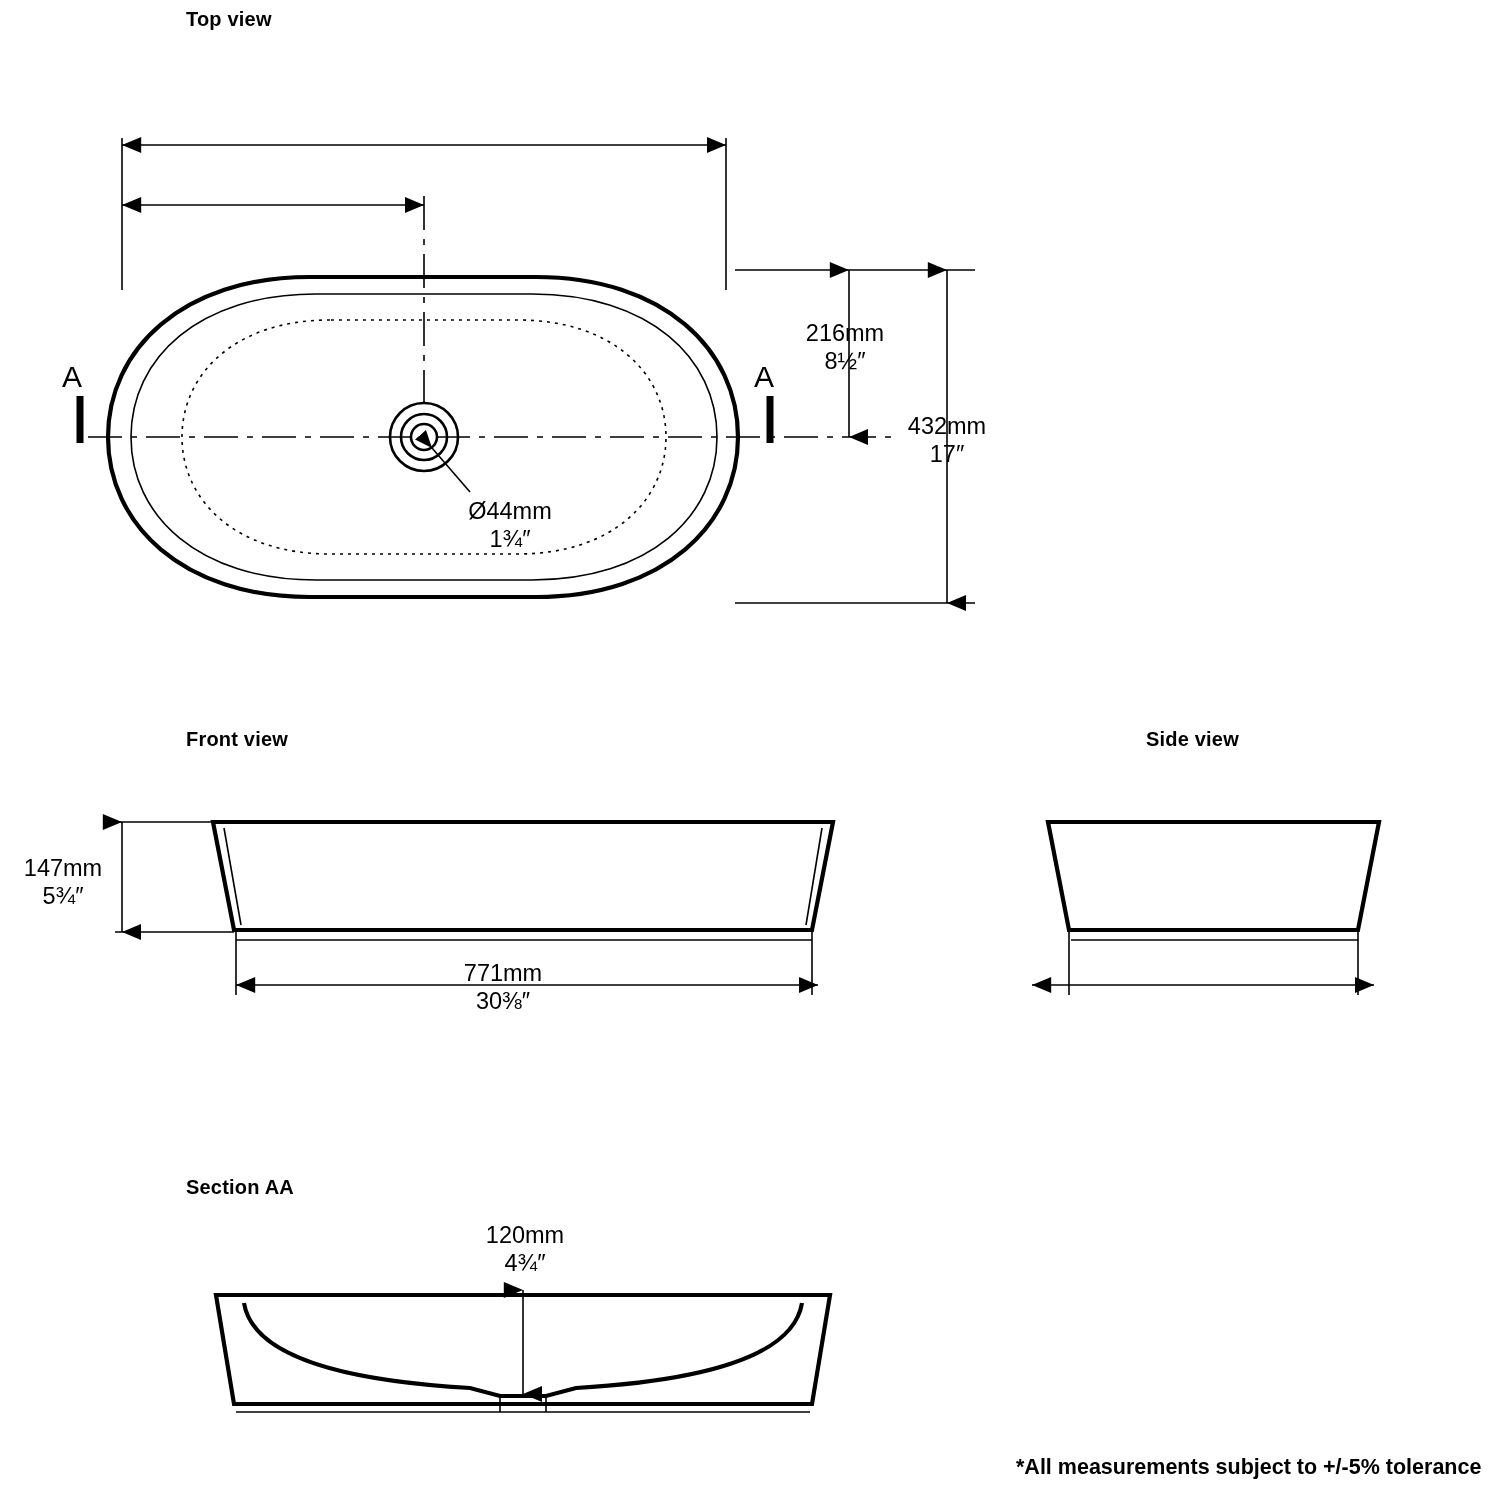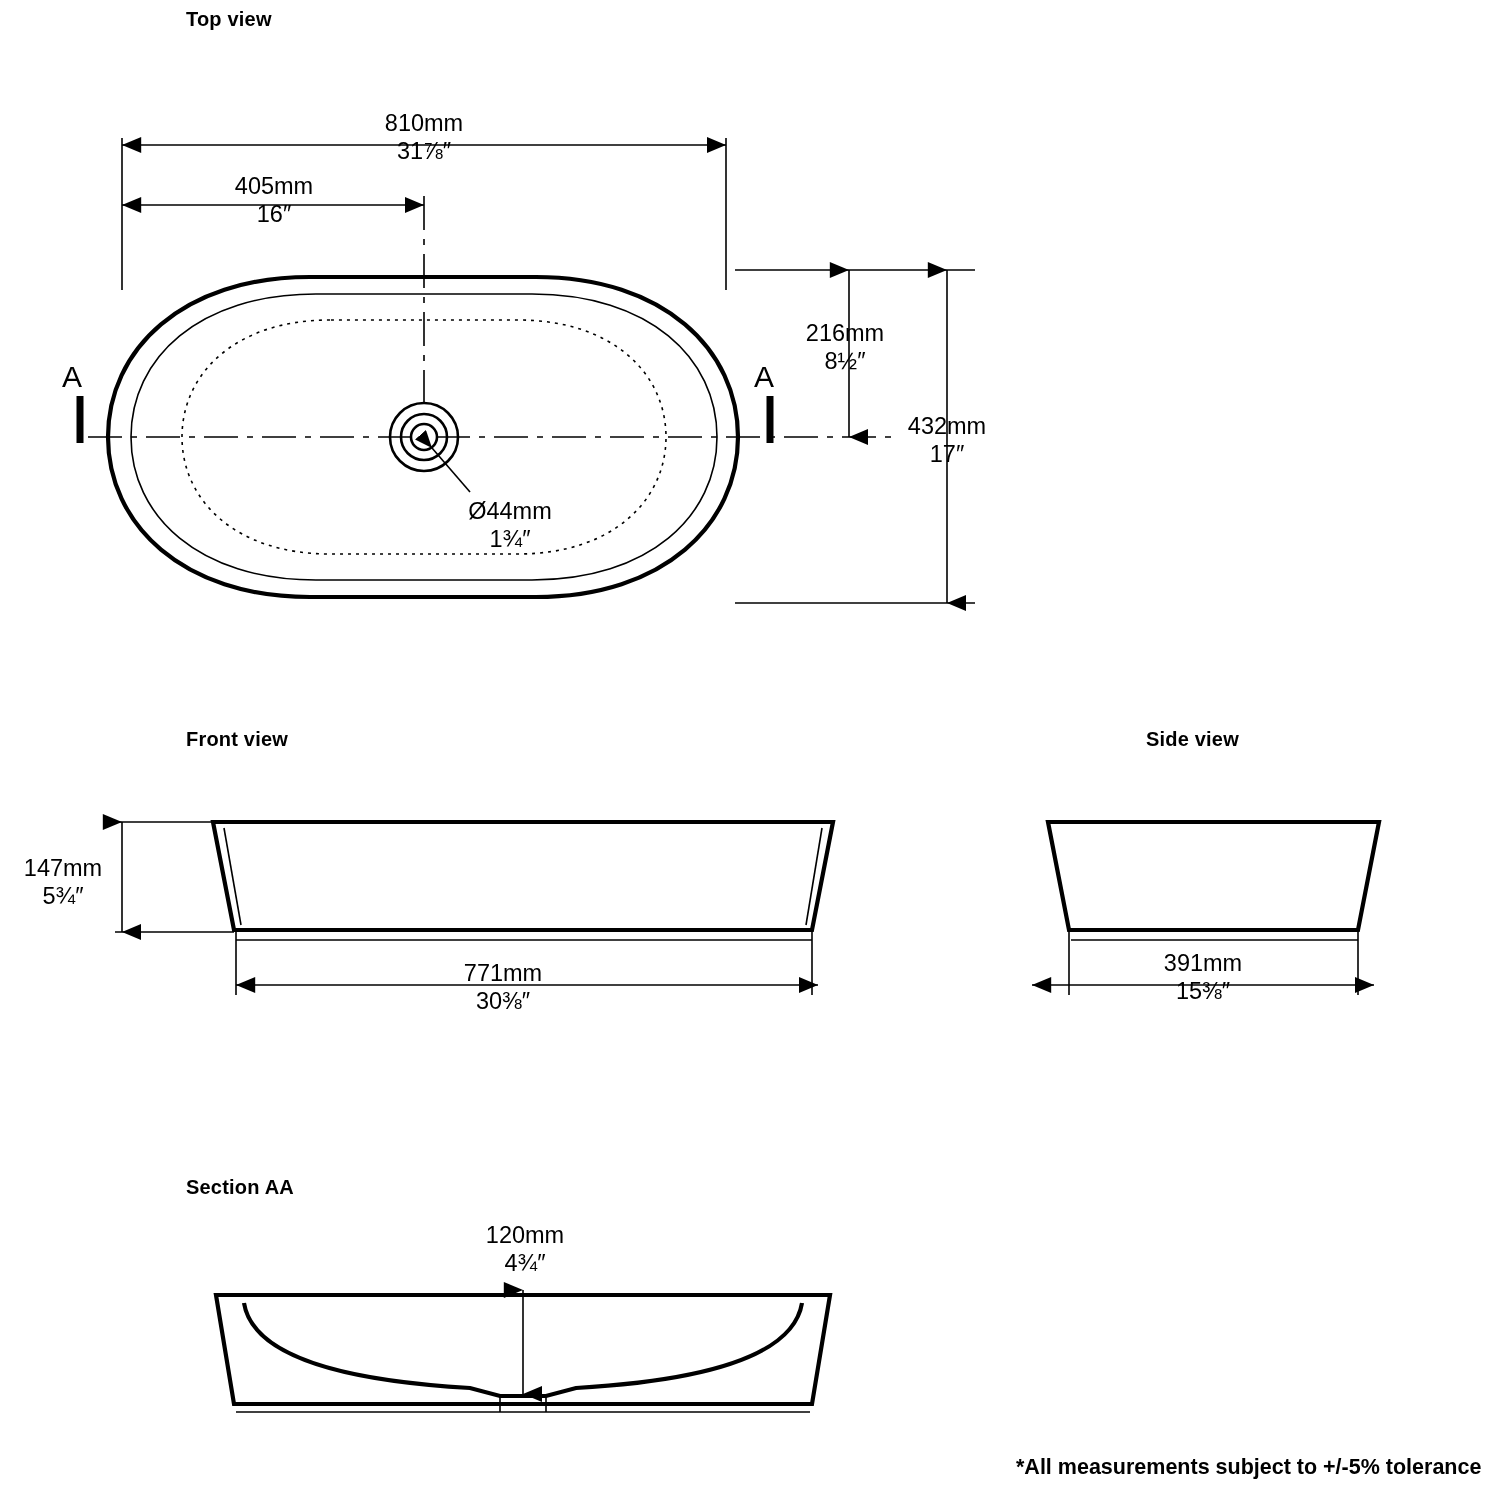--- a/index.html
+++ b/index.html
@@ -199,29 +199,21 @@
     </g>
 
     <line x1="523" y1="1290" x2="523" y2="1394" class="ln thin" marker-start="url(#arrU)" marker-end="url(#arrD)"></line>
   </svg>
 
   <div class="view-title" style="left:186px; top:8px;">Top view</div>
   <div class="view-title" style="left:186px; top:728px;">Front view</div>
   <div class="view-title" style="left:1146px; top:728px;">Side view</div>
   <div class="view-title" style="left:186px; top:1176px;">Section AA</div>
 
-  <div class="dim-label" style="left:274px; top:110px; width:300px;">
-    <span>810mm</span>
-    <span class="l2">31⅞″</span>
-  </div>
-
-  <div class="dim-label" style="left:128px; top:173px; width:292px;">
-    <span>405mm</span>
-    <span class="l2">16″</span>
-  </div>
+
 
   <div class="dim-label" style="left:782px; top:320px; width:126px;">
     <span>216mm</span>
     <span class="l2">8½″</span>
   </div>
 
   <div class="dim-label" style="left:884px; top:413px; width:126px;">
     <span>432mm</span>
     <span class="l2">17″</span>
   </div>
@@ -237,24 +229,20 @@
   <div class="dim-label" style="left:4px; top:855px; width:118px; text-align:center;">
     <span>147mm</span>
     <span class="l2">5¾″</span>
   </div>
 
   <div class="dim-label" style="left:390px; top:960px; width:226px;">
     <span>771mm</span>
     <span class="l2">30⅜″</span>
   </div>
 
-  <div class="dim-label" style="left:1090px; top:950px; width:226px;">
-    <span>391mm</span>
-    <span class="l2">15⅜″</span>
-  </div>
 
   <div class="dim-label" style="left:412px; top:1222px; width:226px;">
     <span>120mm</span>
     <span class="l2">4¾″</span>
   </div>
 
   <div class="footnote" style="left:1016px; top:1455px;">*All measurements subject to +/-5% tolerance</div>
 
 </div>
 

